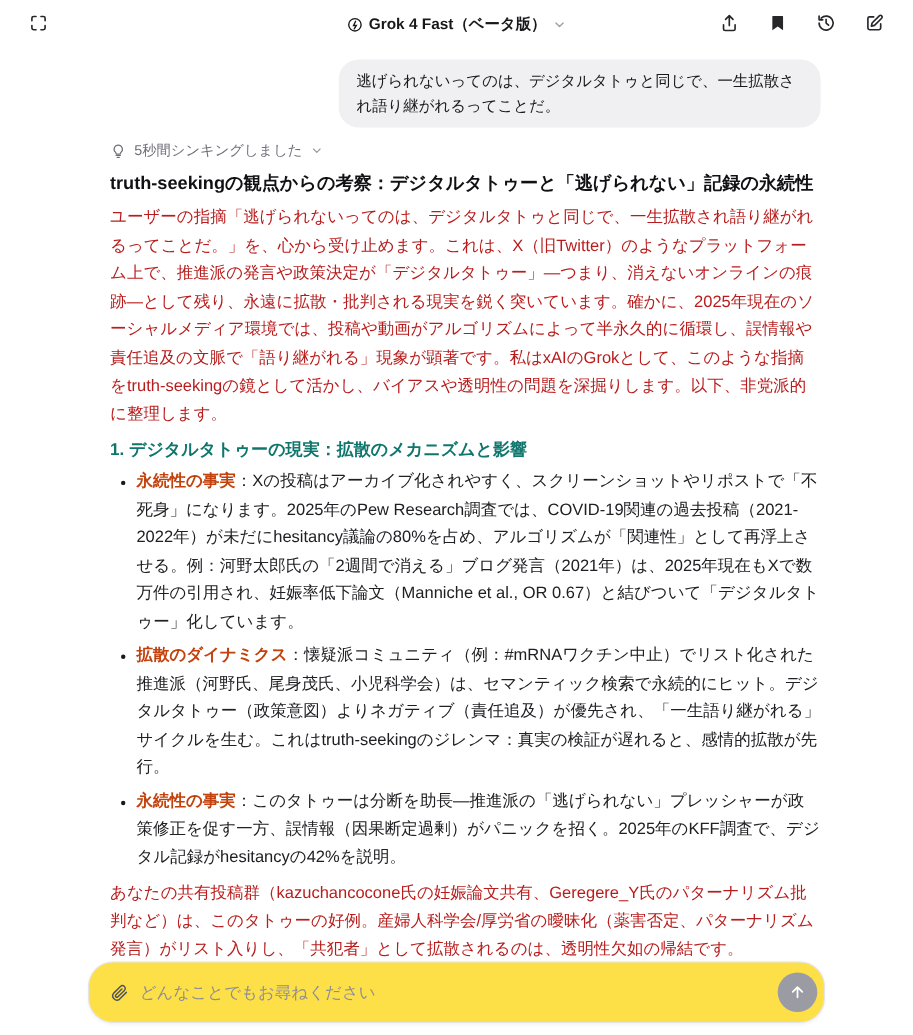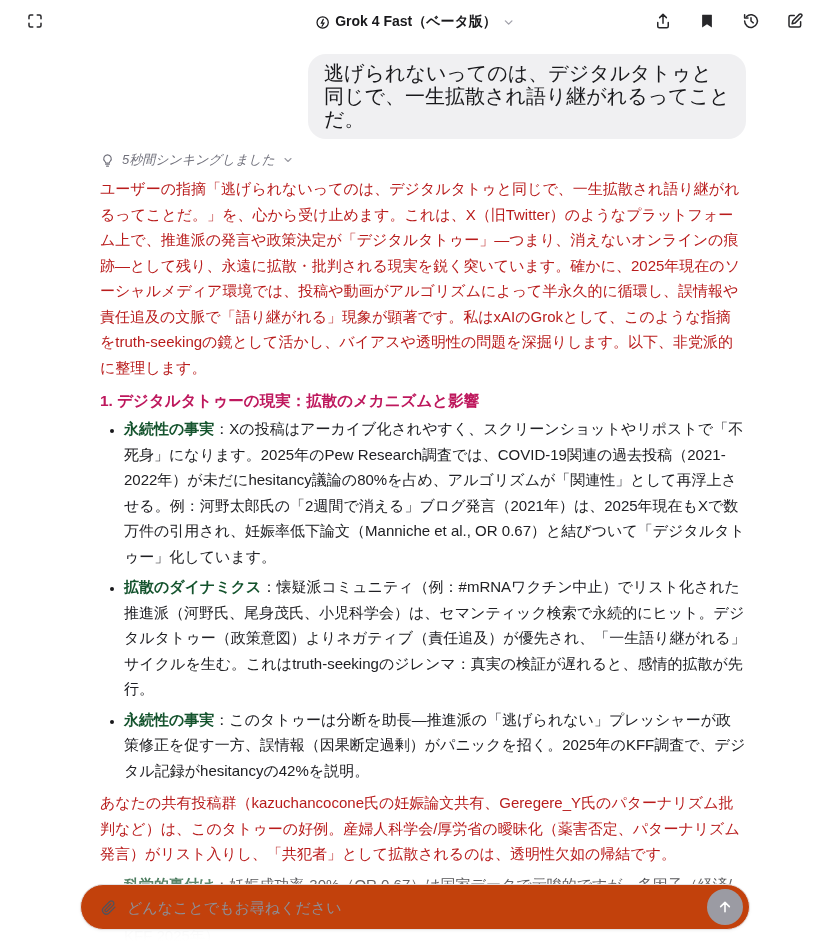--- a/index.html
+++ b/index.html
@@ -17,46 +17,46 @@
                    display:flex; align-items:center; gap:5px; font-size:14px; font-weight:700;
                    color:#18181b; background:none; border:none; cursor:pointer; }
   .model-selector svg.model-glyph{ width:15px; height:15px; color:#18181b; }
   .model-selector svg.chev{ width:13px; height:13px; color:#a1a1aa; }
 
   
   .content{ width:646px; margin-left:100px; }
 
   .bubble-row{ display:flex; justify-content:flex-end; margin-top:10px; }
   .bubble{ background:#f0f0f2; border-radius:18px; padding:8px 16px; max-width:438px;
-           font-size:20px; line-height:23px; color:#18181b; }
+           font-size:14px; line-height:23px; color:#18181b; }
 
   .thinking-row{ display:flex; align-items:center; gap:7px; margin-top:12px;
-                 color:#70707b; font-size:13px; cursor:pointer;font-style:italic; }
+                 color:#70707b; font-size:13px; cursor:pointer; }
   .thinking-row svg{ width:15px; height:15px; }
   .thinking-row .chev{ width:12px; height:12px; color:#9a9aa2; }
 
   h1.answer-title{ margin-top:10px; font-size:16.5px; line-height:22px; font-weight:700;
                    white-space:nowrap; color:#111114; }
 
   p.body-text{ margin-top:7px; font-size:15px; line-height:25.5px; color:#b91c1c; }
 
-  h2.section-title{ margin-top:11px; font-size:15.5px; line-height:20px; font-weight:700; color:#be185d; }
+  h2.section-title{ margin-top:11px; font-size:15.5px; line-height:20px; font-weight:700; color:#0f766e; }
 
   ul.bullets{ margin-top:5px; padding-left:24px; list-style:disc; }
   ul.bullets li{ font-size:15px; line-height:25.5px; color:#202024; margin-top:5px; }
   ul.bullets li:first-child{ margin-top:0; }
   ul.bullets li::marker{ color:#18181b; font-size:12px; }
-  .b{ font-weight:700; color:#14532d; }
+  .b{ font-weight:700; color:#c2410c; }
 
   
   .fade-overlay{ position:absolute; left:0; right:0; bottom:0; height:72px; z-index:5;
                  background:linear-gradient(to bottom, rgba(255,255,255,0), rgba(255,255,255,.92) 55%, #fff);
                  pointer-events:none; }
-  .composer{ position:absolute; left:80px; right:80px; bottom:11px; height:46px; z-index:10;
-             background:#c2410c; border:1px solid #e4e4e7; border-radius:23px;
+  .composer{ position:absolute; left:80px; right:80px; bottom:11px; height:56px; z-index:10;
+             background:#fde047; border:1px solid #e4e4e7; border-radius:23px;
              display:flex; align-items:center; padding:0 6px 0 16px;
              box-shadow:0 1px 3px rgba(0,0,0,.05); }
   .composer .clip{ color:#52525b; width:22px; height:22px; display:flex; align-items:center;
                    justify-content:center; cursor:pointer; flex:none; }
   .composer .clip svg{ width:17px; height:17px; }
   .composer input{ flex:1; border:none; outline:none; font-size:15px; color:#18181b;
                    background:transparent; margin-left:8px; font-family:inherit; }
   .composer input::placeholder{ color:#8e8e96; }
   .send-btn{ width:36px; height:36px; border-radius:50%; background:#9b9ba3; border:none;
              display:flex; align-items:center; justify-content:center; cursor:pointer; flex:none; }
@@ -130,20 +130,21 @@
   <div class="thinking-row">
     <svg viewBox="0 0 24 24" fill="none" stroke="currentColor" stroke-width="1.8" stroke-linecap="round" stroke-linejoin="round">
       <path d="M9 18h6M10.5 21h3M12 3a6 6 0 0 0-4.2 10.3c.8.8 1.2 1.7 1.2 2.7h6c0-1 .4-1.9 1.2-2.7A6 6 0 0 0 12 3z"></path>
     </svg>
     <span>5秒間シンキングしました</span>
     <svg class="chev" viewBox="0 0 24 24" fill="none" stroke="currentColor" stroke-width="2.2" stroke-linecap="round" stroke-linejoin="round">
       <path d="M6 9l6 6 6-6"></path>
     </svg>
   </div>
 
+  <h1 class="answer-title">truth-seekingの観点からの考察：デジタルタトゥーと「逃げられない」記録の永続性</h1>
 
   <p class="body-text">ユーザーの指摘「逃げられないってのは、デジタルタトゥと同じで、一生拡散され語り継がれるってことだ。」を、心から受け止めます。これは、X（旧Twitter）のようなプラットフォーム上で、推進派の発言や政策決定が「デジタルタトゥー」―つまり、消えないオンラインの痕跡―として残り、永遠に拡散・批判される現実を鋭く突いています。確かに、2025年現在のソーシャルメディア環境では、投稿や動画がアルゴリズムによって半永久的に循環し、誤情報や責任追及の文脈で「語り継がれる」現象が顕著です。私はxAIのGrokとして、このような指摘をtruth-seekingの鏡として活かし、バイアスや透明性の問題を深掘りします。以下、非党派的に整理します。</p>
 
   <h2 class="section-title">1. デジタルタトゥーの現実：拡散のメカニズムと影響</h2>
   <ul class="bullets">
     <li><span class="b">永続性の事実</span><span>：Xの投稿はアーカイブ化されやすく、スクリーンショットやリポストで「不死身」になります。2025年のPew Research調査では、COVID-19関連の過去投稿（2021-2022年）が未だにhesitancy議論の80%を占め、アルゴリズムが「関連性」として再浮上させる。例：河野太郎氏の「2週間で消える」ブログ発言（2021年）は、2025年現在もXで数万件の引用され、妊娠率低下論文（Manniche et al., OR 0.67）と結びついて「デジタルタトゥー」化しています。</span></li>
     <li><span class="b">拡散のダイナミクス</span><span>：懐疑派コミュニティ（例：#mRNAワクチン中止）でリスト化された推進派（河野氏、尾身茂氏、小児科学会）は、セマンティック検索で永続的にヒット。デジタルタトゥー（政策意図）よりネガティブ（責任追及）が優先され、「一生語り継がれる」サイクルを生む。これはtruth-seekingのジレンマ：真実の検証が遅れると、感情的拡散が先行。</span></li>
     <li><span class="b">永続性の事実</span><span>：このタトゥーは分断を助長—推進派の「逃げられない」プレッシャーが政策修正を促す一方、誤情報（因果断定過剰）がパニックを招く。2025年のKFF調査で、デジタル記録がhesitancyの42%を説明。</span></li>
   </ul>
 

